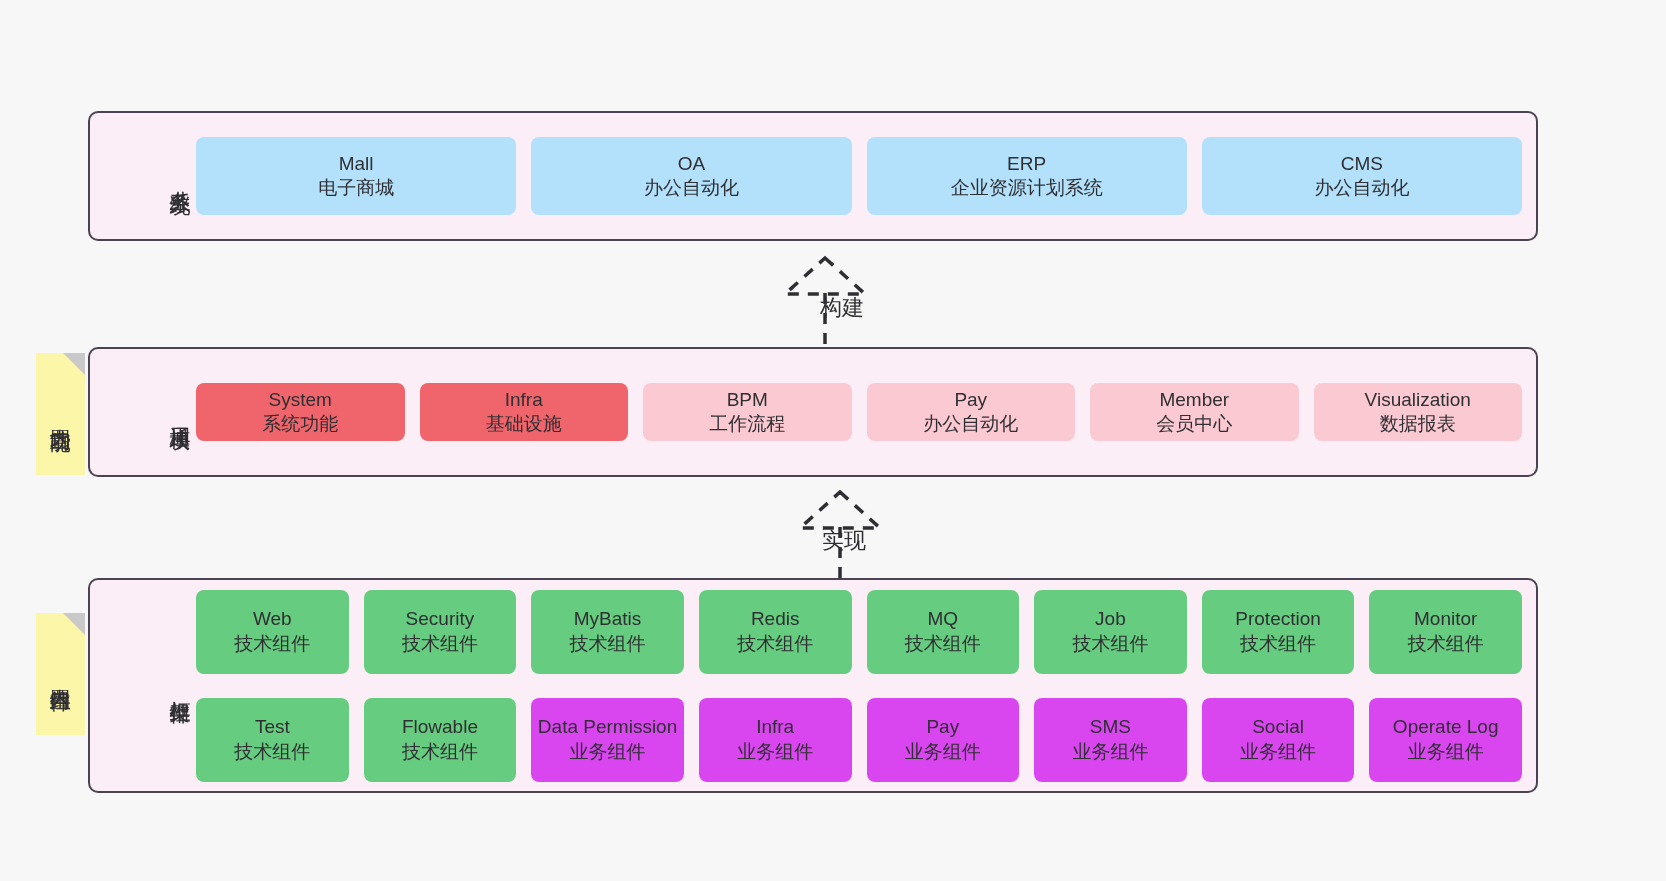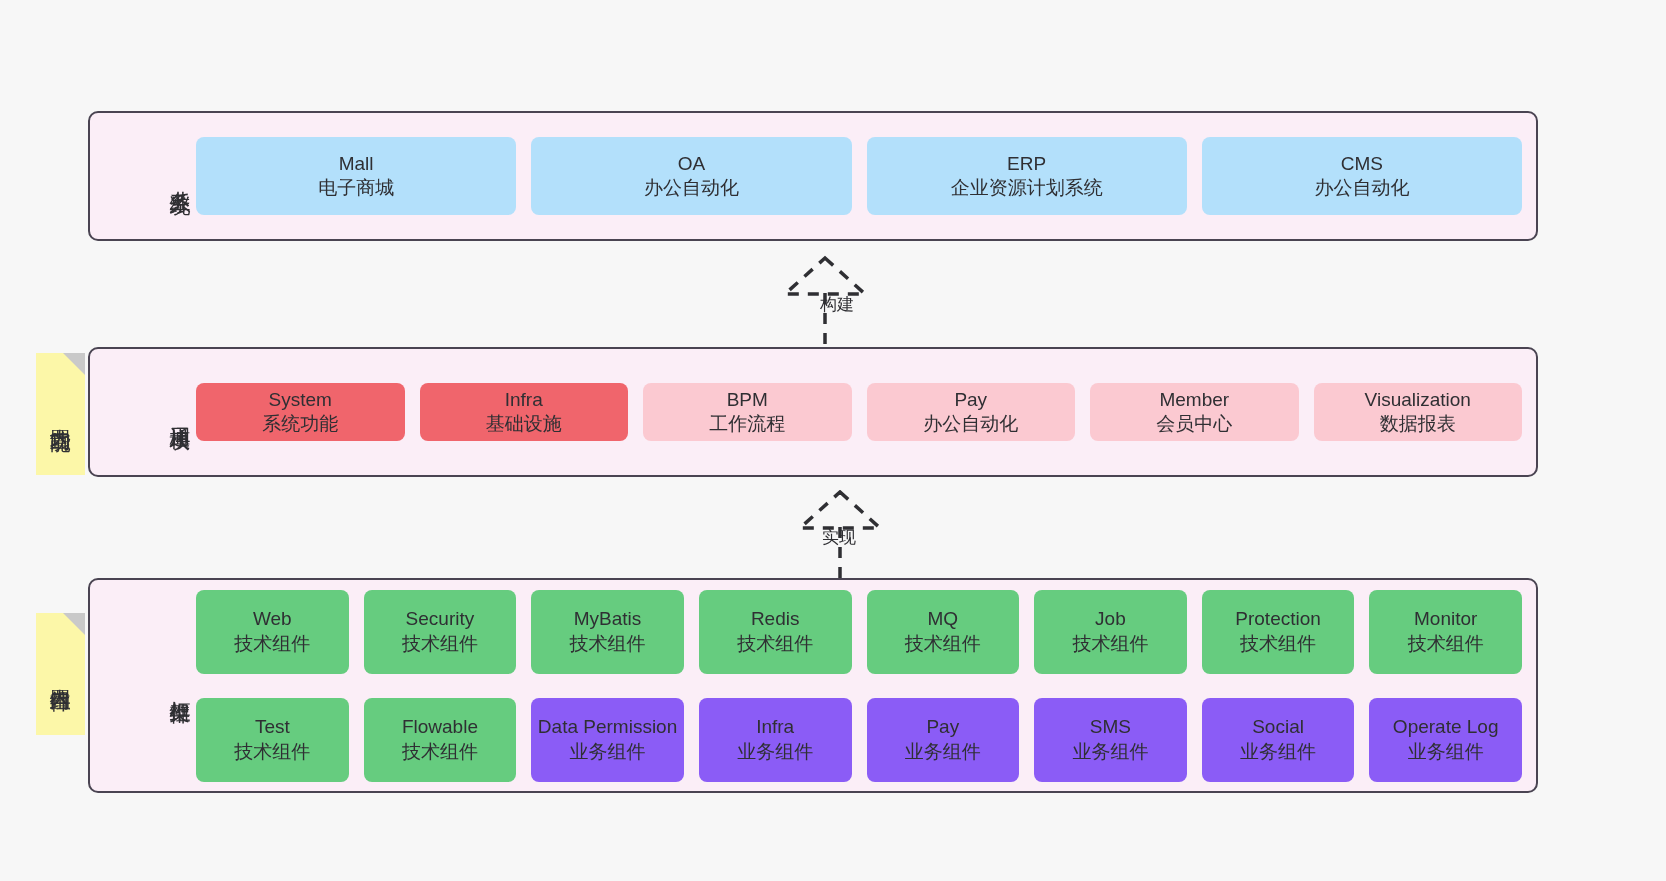--- a/index.html
+++ b/index.html
@@ -86,21 +86,21 @@
   .card.wrap .t1 { white-space: normal; }
 
   .biz-row .card { height: 78px; background: #b3e0fb; }
 
   .mod-row .card { height: 58px; }
   .card.strong { background: #f0656c; }
   .card.soft   { background: #fbc9d1; }
 
   .fw-row .card { height: 84px; }
   .card.tech { background: #66cc7f; }
-  .card.biz  { background: #8b5cf6; }
+  .card.biz  { background: #d946ef; }
 
   
   .note {
     position: absolute;
     background: #fcf7a8;
     box-sizing: border-box;
     font-size: 21px;
     line-height: 1.12;
     letter-spacing: 1px;
     color: #2f2f33;
@@ -122,21 +122,21 @@
     border-left: 22px solid transparent;
   }
 
   
   .arrow {
     position: absolute;
     pointer-events: none;
   }
   .arrow-label {
     position: absolute;
-    font-size: 17px;
+    font-size: 22px;
     color: #2f2f33;
     background: transparent;
     white-space: nowrap;
     user-select: none;
   }
 </style>
 </head>
 <body>
 
 <div class="canvas">

